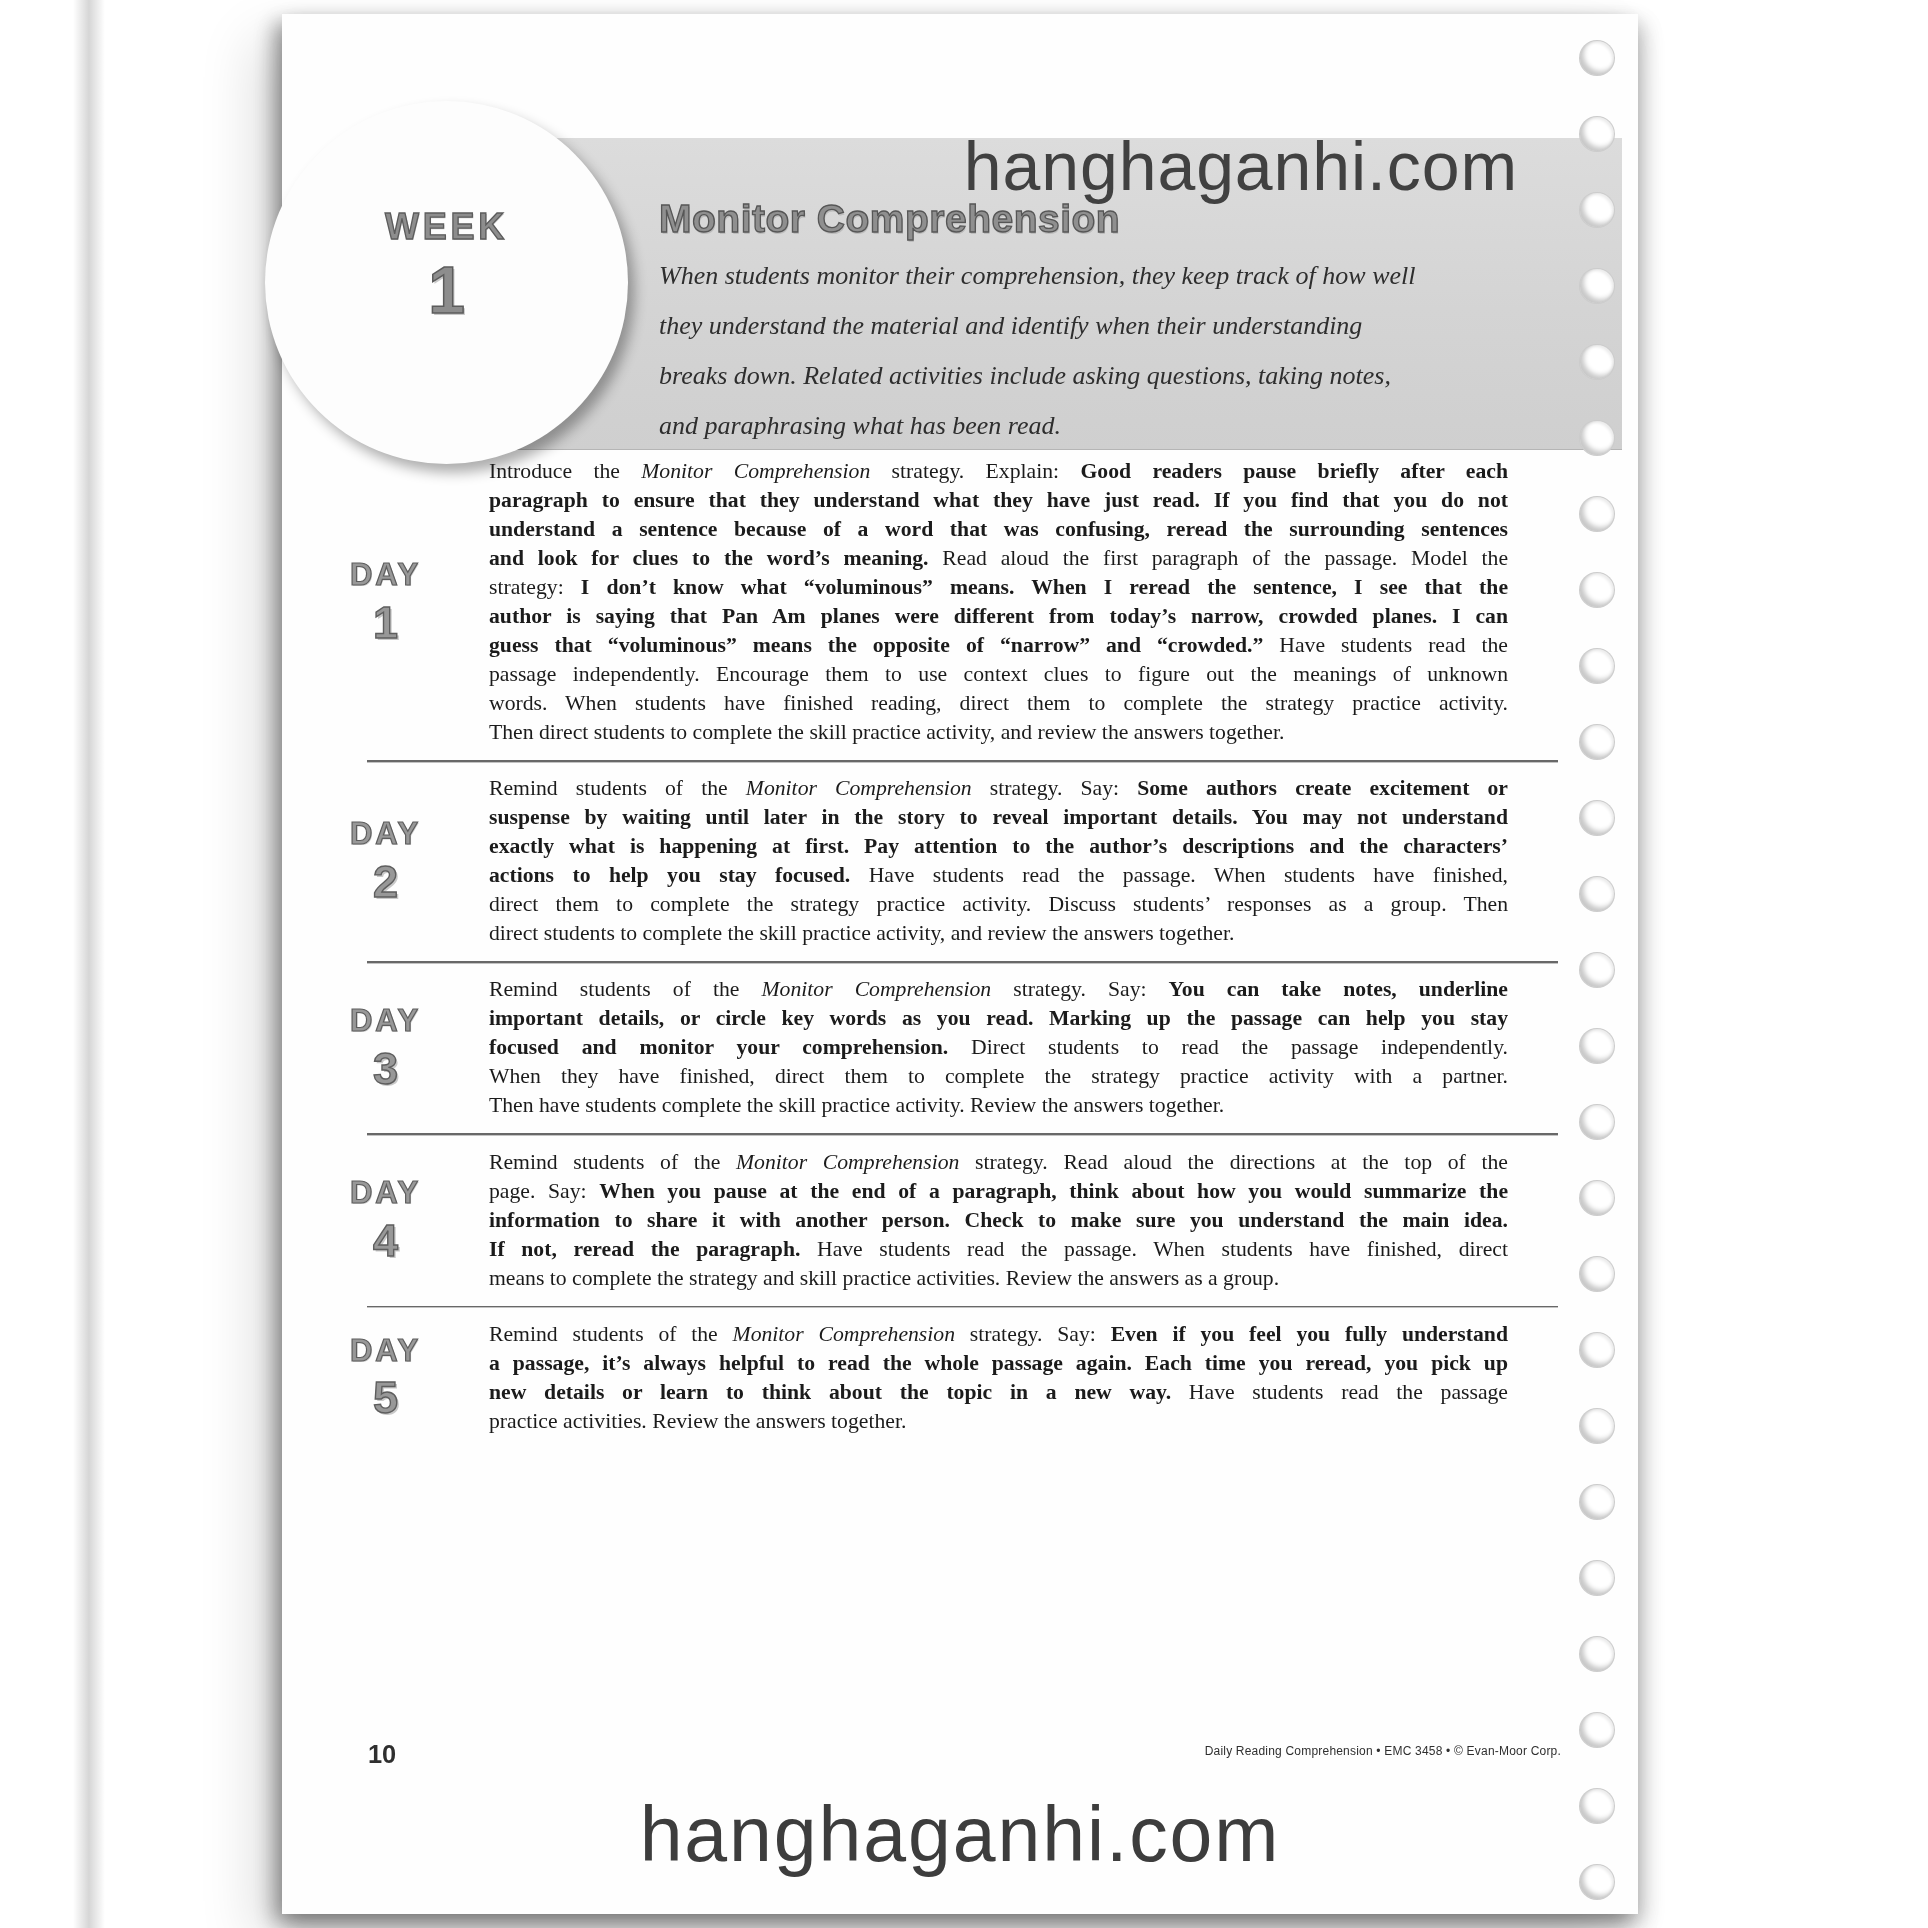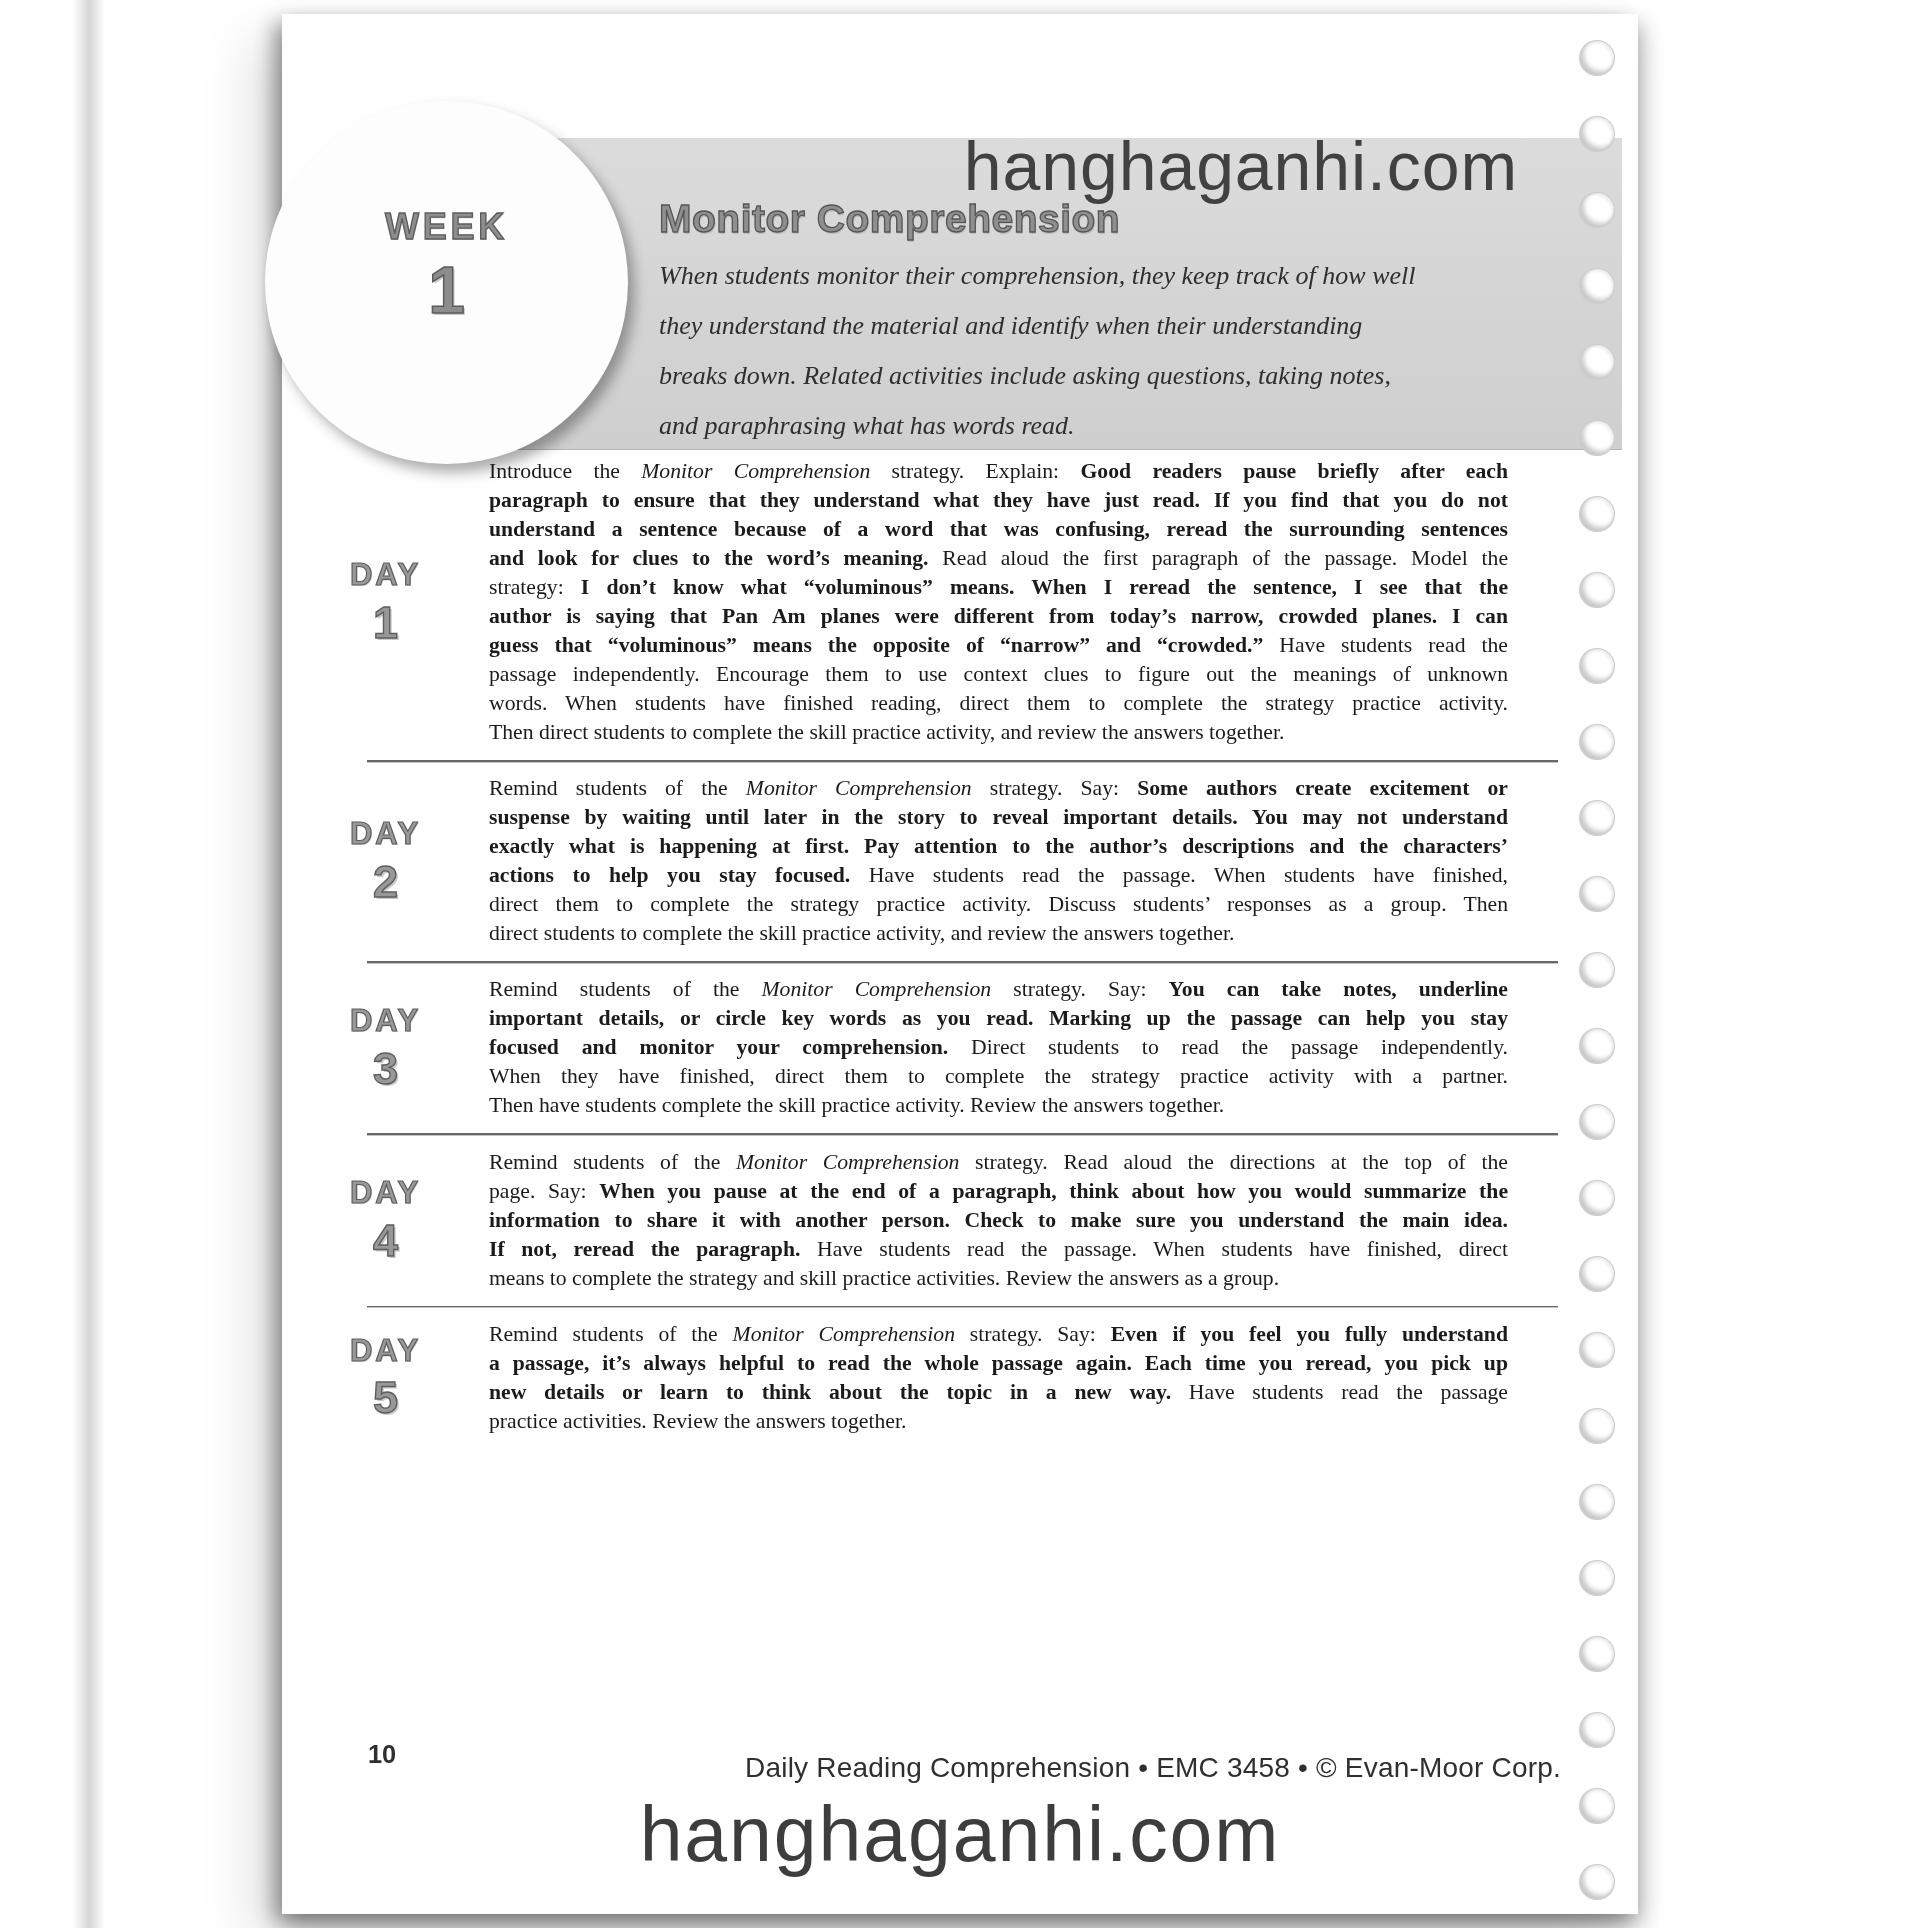--- a/index.html
+++ b/index.html
@@ -45,21 +45,21 @@
   .day-text .tline{height:29px;line-height:29px;text-align:justify;text-align-last:justify;overflow:hidden;}
   .day-text .tline.last{text-align-last:left;}
   .bd{font-weight:bold;}
   .it{font-style:italic;}
   .sep{height:1.9px;background:#4e4e4e;border-bottom:0.9px solid #b9b9b9;
     margin:13px 80px 11.3px 85px;opacity:.85;}
   
   .footer{position:absolute;left:0;top:1726px;width:1356px;z-index:3;
     font-family:"Liberation Sans",sans-serif;color:#2f2f2f;}
   .page-num{position:absolute;left:86px;top:0;font-weight:bold;font-size:25.4px;}
-  .credit{position:absolute;right:77px;top:3.8px;font-size:28px;letter-spacing:0.2px;margin-top:8px;}
+  .credit{position:absolute;right:77px;top:3.8px;font-size:12px;letter-spacing:0.2px;}
   .wm-bottom{position:absolute;left:0;right:0;top:1782px;z-index:3;text-align:center;
     font-family:"Liberation Sans",sans-serif;font-weight:500;font-size:77px;letter-spacing:1.9px;
     color:#3d3d3d;line-height:1;}
   
   #holes{position:absolute;left:1579px;top:40px;z-index:10;}
   .hole{width:34px;height:34px;border-radius:50%;background:#ffffff;margin-bottom:40px;
     border:0.9px solid rgba(110,110,110,.35);
     box-shadow:inset 3.8px -3.8px 5.6px rgba(0,0,0,.22),inset -1.9px 1.9px 2.8px rgba(0,0,0,.08);}
 </style>
 </head>
@@ -78,21 +78,21 @@
     </div>
 
     <div class="wm-top">hanghaganhi.com</div>
 
     <div class="banner-title">Monitor Comprehension</div>
 
     <div class="banner-desc">
         <div class="dline">When students monitor their comprehension, they keep track of how well</div>
         <div class="dline">they understand the material and identify when their understanding</div>
         <div class="dline">breaks down. Related activities include asking questions, taking notes,</div>
-        <div class="dline">and paraphrasing what has words read.</div>
+        <div class="dline">and paraphrasing what has been read.</div>
       </div>
 
     <div id="days">
   <div class="day-row">
     <div class="day-labelbox">
       <div class="day-word">DAY</div>
       <div class="day-num">1</div>
     </div>
     <div class="day-text">
             <div class="tline"><span>Introduce the </span><span class="it">Monitor Comprehension</span><span> strategy. Explain: </span><span class="bd">Good readers pause briefly after each</span></div>

